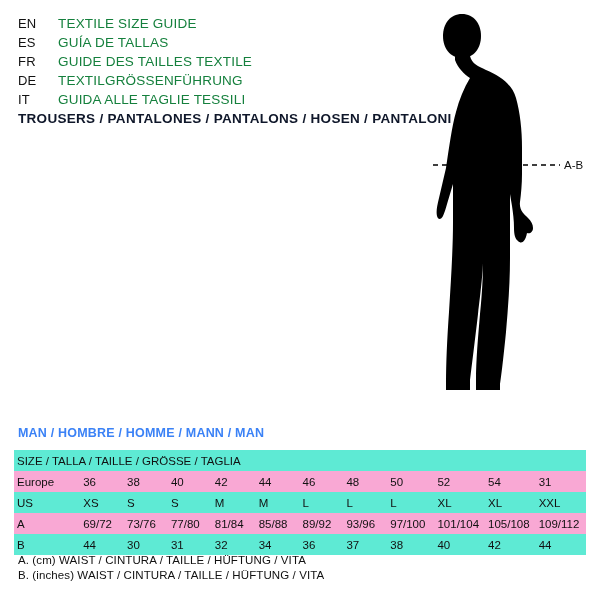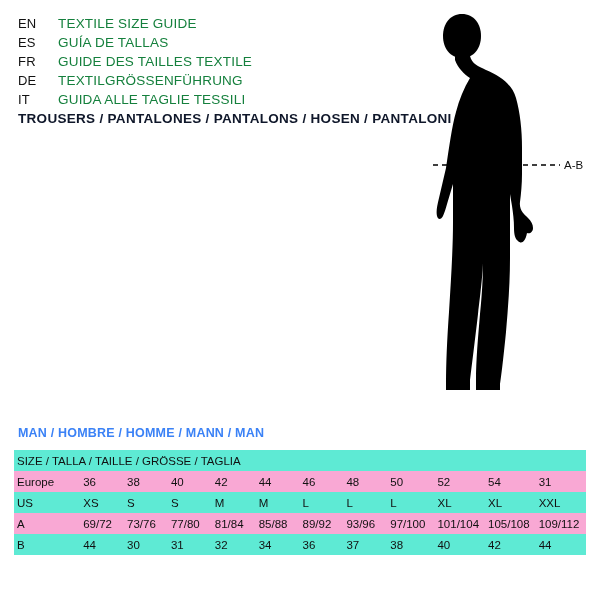--- a/index.html
+++ b/index.html
@@ -272,14 +272,18 @@
         <td class="data-cell">36</td>
         <td class="data-cell">37</td>
         <td class="data-cell">38</td>
         <td class="data-cell">40</td>
         <td class="data-cell">42</td>
         <td class="data-cell">44</td>
       </tr>
     </tbody>
   </table>
 
+  <div class="footnotes">
+    <div class="footnote-row">A. (cm) WAIST / CINTURA / TAILLE / HÜFTUNG / VITA</div>
+    <div class="footnote-row">B. (inches) WAIST / CINTURA / TAILLE / HÜFTUNG / VITA</div>
+  </div>
 
 </div>
 
 </body></html>

